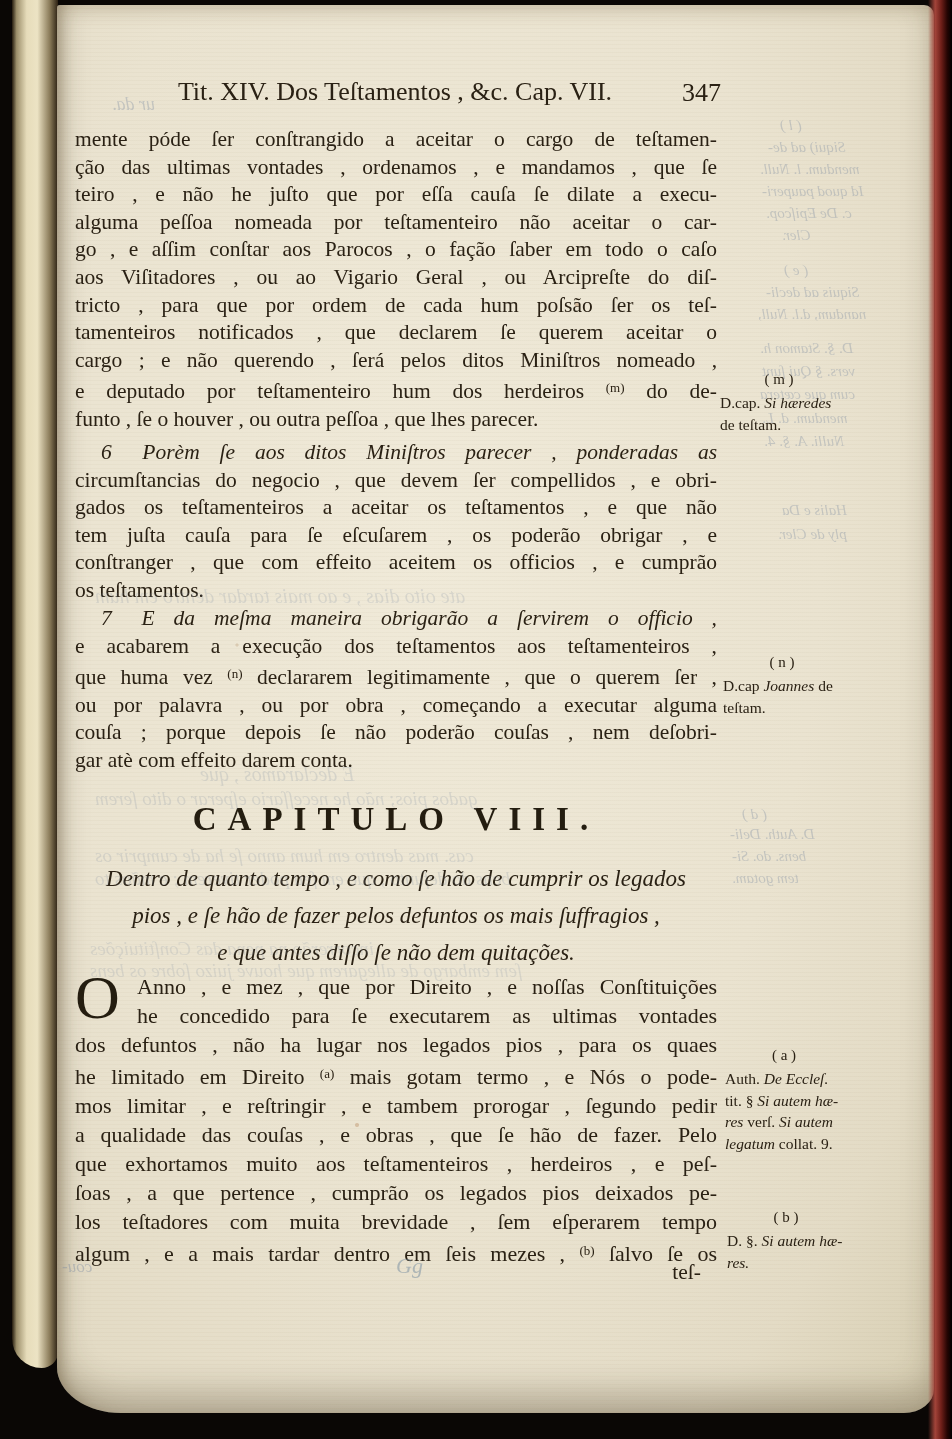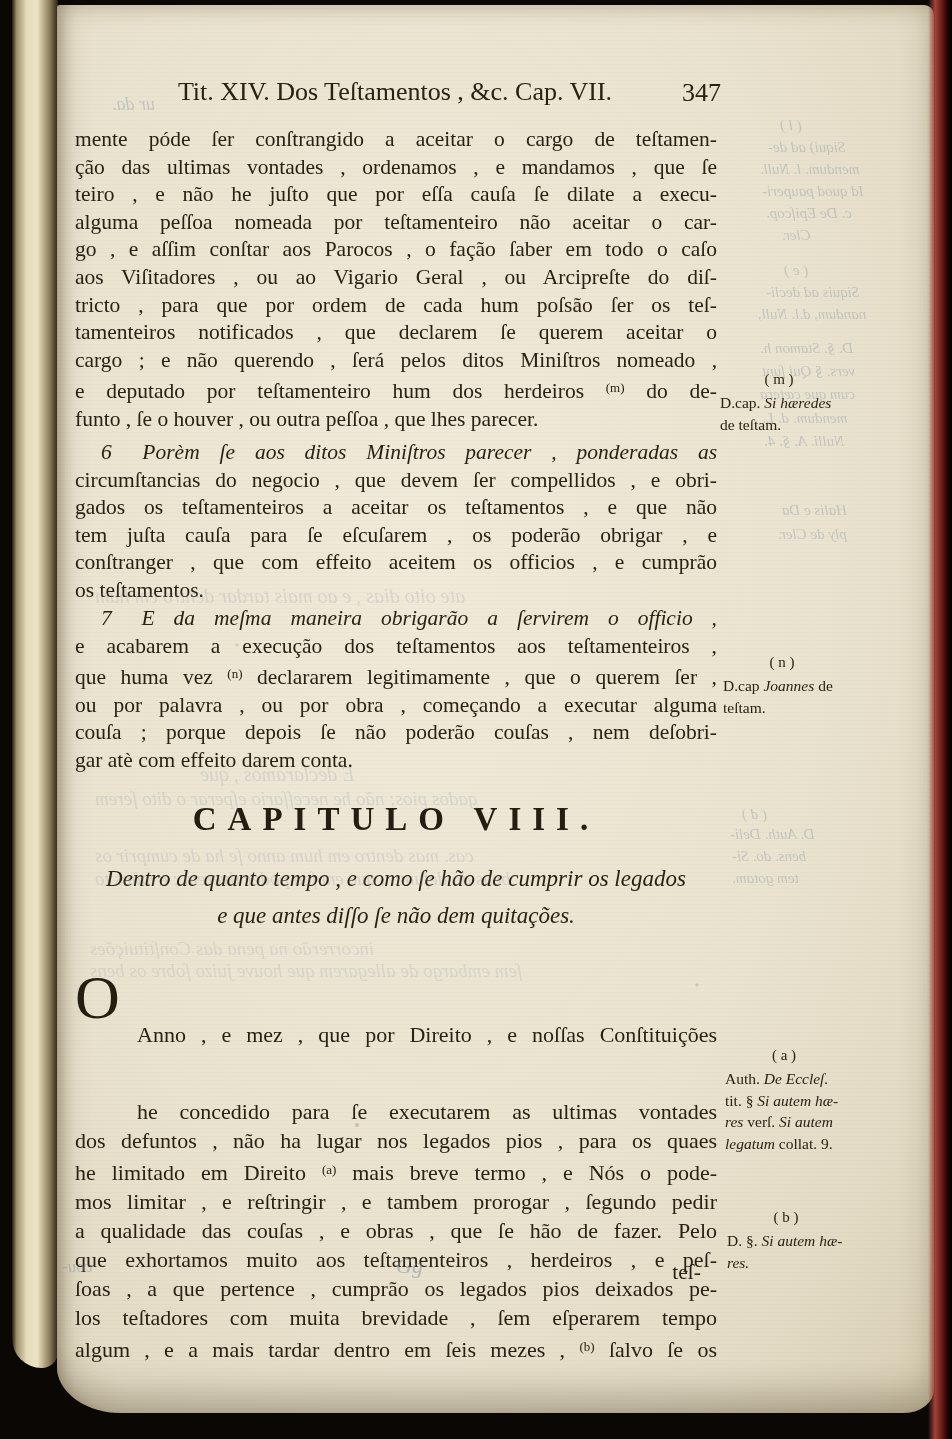--- a/index.html
+++ b/index.html
@@ -46,21 +46,21 @@
 
   .text-col{position:absolute;left:18px;top:0;width:642px;color:#2a2114;font-size:21.5px;}
   .para{position:absolute;width:100%;}
   .p1{top:121px;line-height:27.6px;}
   .p2{top:434px;line-height:27.6px;}
   .p3{top:600px;line-height:27.6px;}
   .line{text-align:justify;text-align-last:justify;text-justify:inter-word;}
   .line.l{text-align-last:left;}
   .line.r{text-align-last:right;padding-right:16px;}
   .line.ind{text-indent:26px;font-style:italic;}
-  .line.dc{padding-left:62px;margin-top:48px;}
+  .line.dc{padding-left:62px;}
   .sg-i{font-style:italic;}
   .sg-sup{font-size:13px;vertical-align:6px;}
 
   .cap-heading{
     position:absolute;top:796px;width:100%;text-align:center;
     font-size:33px;font-weight:700;letter-spacing:11px;color:#241d10;
   }
   .sub{top:855px;font-style:italic;font-size:23px;line-height:37px;}
   .sub .line{text-align:right;text-align-last:center;}
   .chb{top:967px;line-height:29px;font-size:22px;}
@@ -127,30 +127,31 @@
         <div class="line"><span>que huma vez </span><span class="sg-sup">(n)</span><span> declararem legitimamente , que o querem ſer ,</span></div>
         <div class="line"><span>ou por palavra , ou por obra , começando a executar alguma</span></div>
         <div class="line"><span>couſa ; porque depois ſe não poderão couſas , nem deſobri-</span></div>
         <div class="line l"><span>gar atè com effeito darem conta.</span></div>
       </div>
 
     <div class="cap-heading">CAPITULO VIII.</div>
 
     <div class="para sub">
         <div class="line"><span>Dentro de quanto tempo , e como ſe hão de cumprir os legados</span></div>
+        <div class="line"><span>pios , e ſe hão de fazer pelos defuntos os mais ſuffragios ,</span></div>
         <div class="line"><span>e que antes diſſo ſe não dem quitações.</span></div>
       </div>
 
     <div class="dropcap">O</div>
 
     <div class="para chb">
         <div class="line dc"><span>Anno , e mez , que por Direito , e noſſas Conſtituições</span></div>
         <div class="line dc"><span>he concedido para ſe executarem as ultimas vontades</span></div>
         <div class="line"><span>dos defuntos , não ha lugar nos legados pios , para os quaes</span></div>
-        <div class="line"><span>he limitado em Direito </span><span class="sg-sup">(a)</span><span> mais breve termo , e Nós o pode-</span></div>
+        <div class="line"><span>he limitado em Direito </span><span class="sg-sup">(a)</span><span> mais gotam termo , e Nós o pode-</span></div>
         <div class="line"><span>mos limitar , e reſtringir , e tambem prorogar , ſegundo pedir</span></div>
         <div class="line"><span>a qualidade das couſas , e obras , que ſe hão de fazer. Pelo</span></div>
         <div class="line"><span>que exhortamos muito aos teſtamenteiros , herdeiros , e peſ-</span></div>
         <div class="line"><span>ſoas , a que pertence , cumprão os legados pios deixados pe-</span></div>
         <div class="line"><span>los teſtadores com muita brevidade , ſem eſperarem tempo</span></div>
         <div class="line"><span>algum , e a mais tardar dentro em ſeis mezes , </span><span class="sg-sup">(b)</span><span> ſalvo ſe os</span></div>
       </div>
 
     <div class="para catch">
         <div class="line r"><span>teſ-</span></div>

